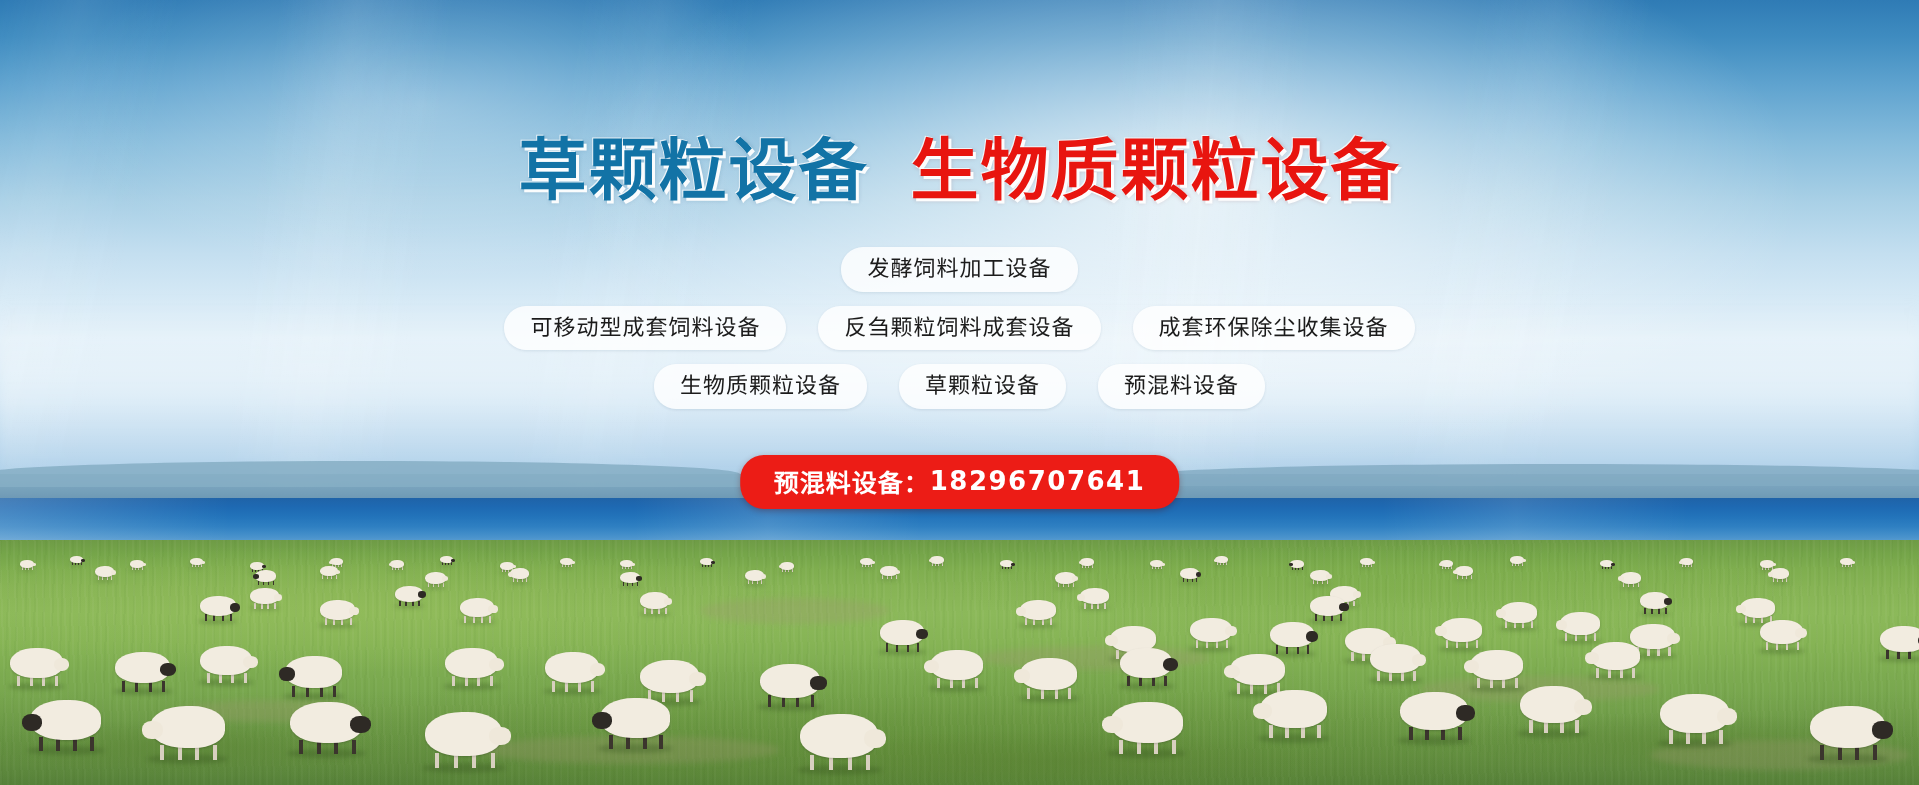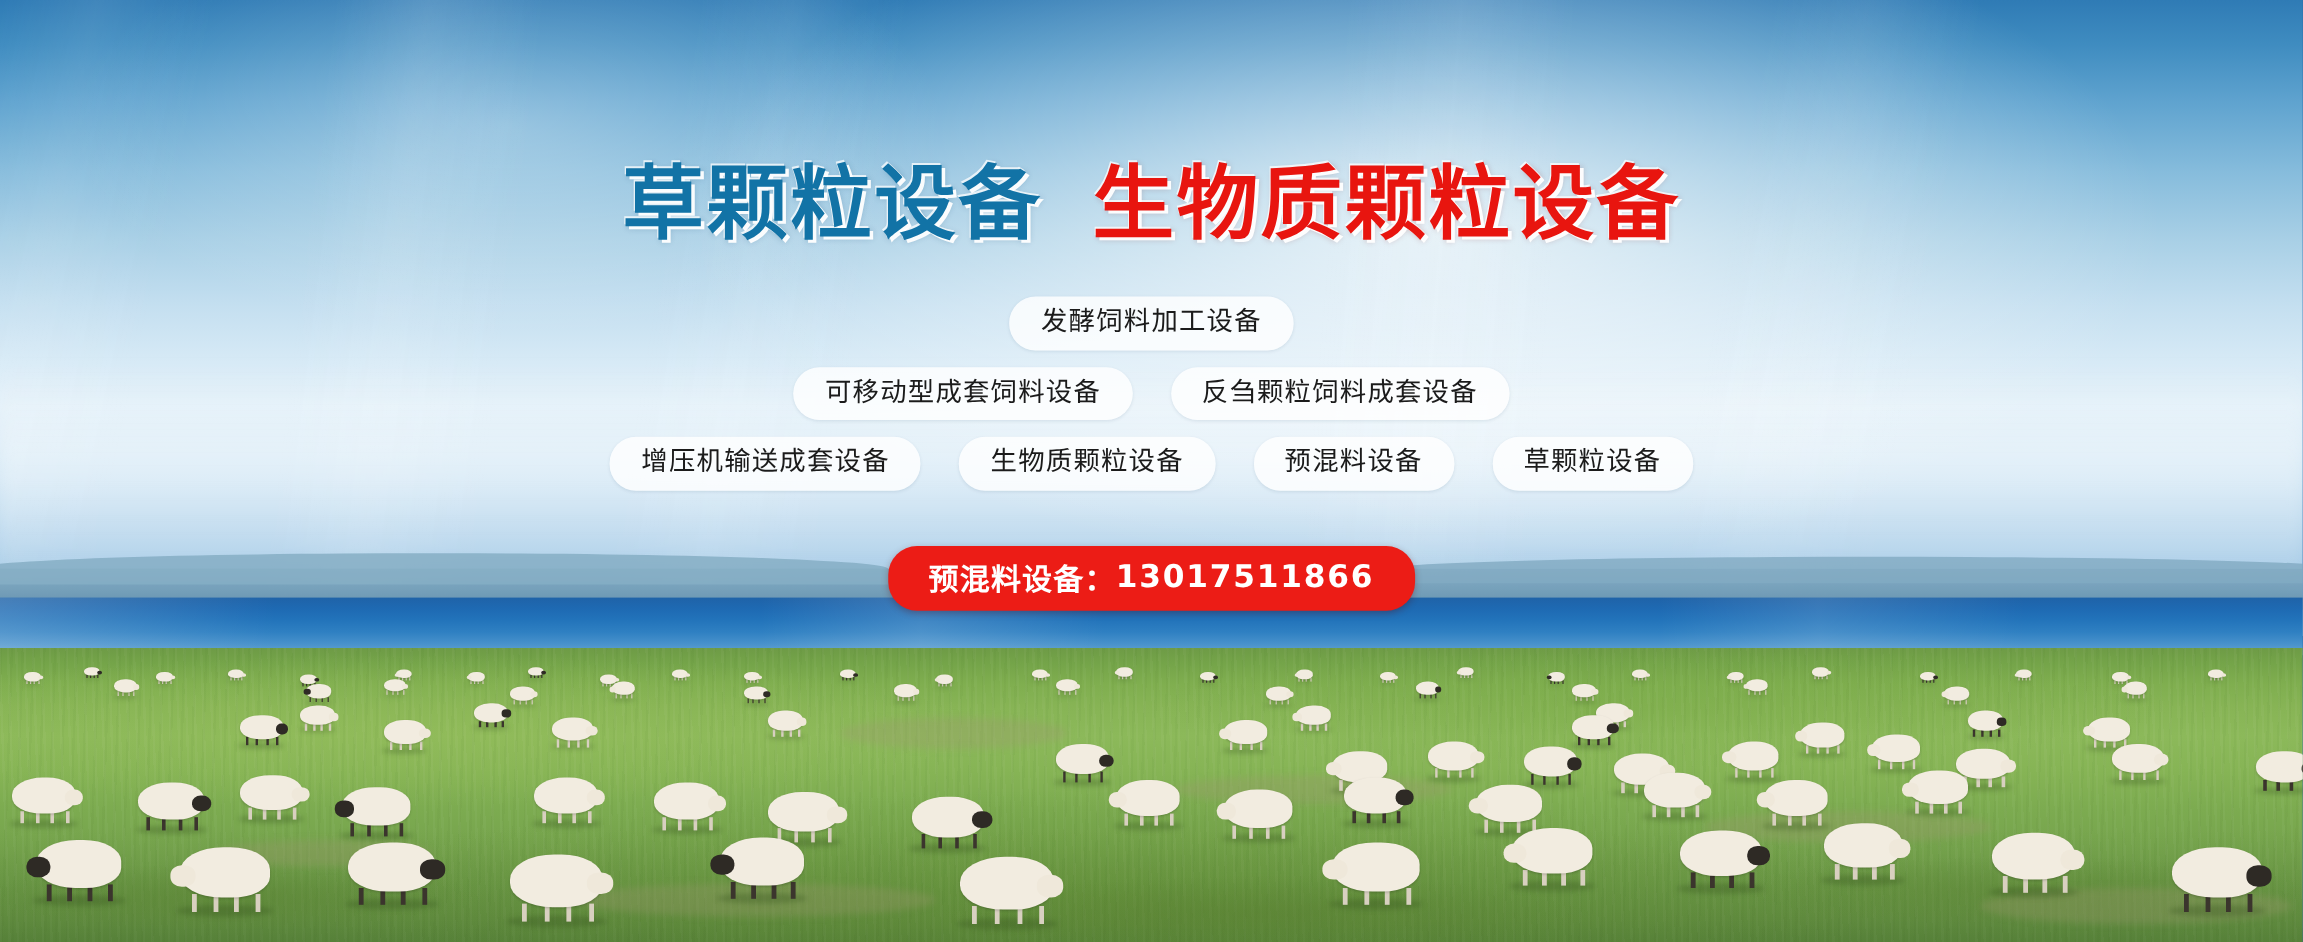--- a/index.html
+++ b/index.html
@@ -1059,26 +1059,26 @@
     <span class="seg-blue">草颗粒设备</span><span class="seg-gap"></span><span class="seg-red">生物质颗粒设备</span>
   </div>
 
   <div class="tags" id="tags">
       <div class="tag-row">
         <div class="tag">发酵饲料加工设备</div>
       </div>
       <div class="tag-row">
         <div class="tag">可移动型成套饲料设备</div>
         <div class="tag">反刍颗粒饲料成套设备</div>
+        <div class="tag">成套环保除尘收集设备</div>
       </div>
       <div class="tag-row">
-        <div class="tag">增压机输送成套设备</div>
         <div class="tag">生物质颗粒设备</div>
+        <div class="tag">草颗粒设备</div>
         <div class="tag">预混料设备</div>
-        <div class="tag">草颗粒设备</div>
       </div>
     </div>
 
   <div class="phonebar">
-    <span class="label">预混料设备：</span><span class="number">13017511866</span>
+    <span class="label">预混料设备：</span><span class="number">18296707641</span>
   </div>
 
 </div>
 
 </body></html>

